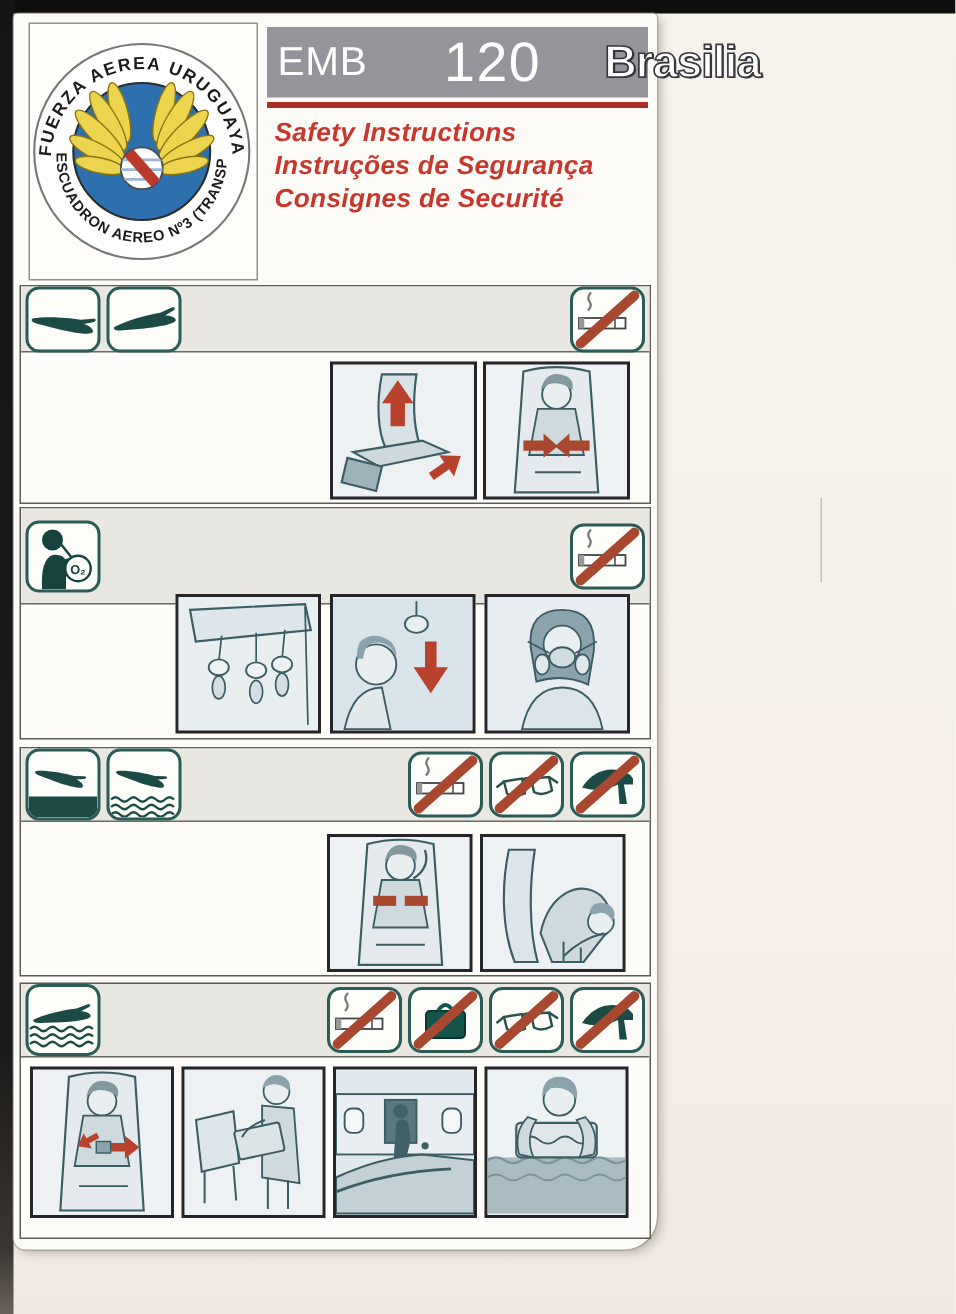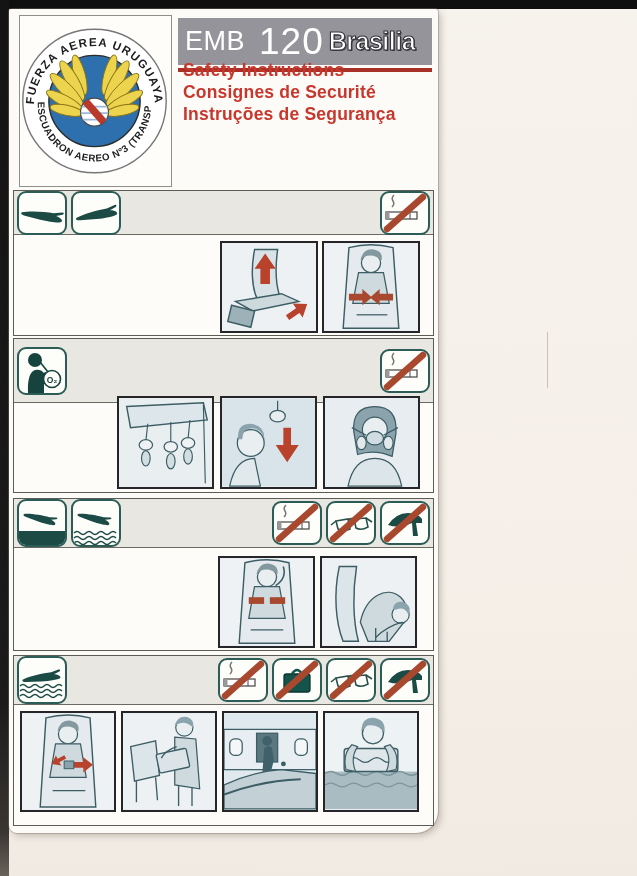--- a/index.html
+++ b/index.html
@@ -6,27 +6,27 @@
   body{width:637px;height:876px;background:#f4efe8;font-family:"Liberation Sans",sans-serif;overflow:hidden;}
   #stage{position:relative;width:637px;height:876px;background:linear-gradient(180deg,#f6f2ec 0%,#f5efe8 70%,#f1eae2 100%);}
   .topbar{position:absolute;left:0;top:0;width:637px;height:9px;background:#0f0f0f;}
   .leftbar{position:absolute;left:0;top:0;width:9px;height:876px;background:linear-gradient(180deg,#141414 0%,#1b1b1b 80%,#3a3633 95%,#6a625a 100%);}
   .scratch{position:absolute;left:547px;top:332px;width:1px;height:56px;background:#c9c1b8;}
   .card{position:absolute;left:9px;top:9px;width:429px;height:824px;background:#fcfbf7;
         border-radius:3px 3px 22px 8px;
         box-shadow:0 0 0 1px rgba(125,115,102,.4), 3px 3px 6px rgba(95,85,72,.30);}
   
   .badge-box{position:absolute;left:10px;top:6px;width:151px;height:170px;background:#fefdfa;border:1px solid #90908a;}
-  .banner{position:absolute;left:169px;top:9px;width:254px;height:47px;background:#95949a;display:flex;align-items:center;padding-left:7px;box-sizing:border-box;}
+  .banner{position:absolute;left:169px;top:9px;width:254px;height:47px;background:#95949a;display:flex;align-items:center;padding-left:7px;box-sizing:border-box;gap:37px;}
   .banner .make{color:#fff;font-size:27px;letter-spacing:.5px;}
   .banner .model{color:#fff;font-size:37px;letter-spacing:1px;margin-left:14px;}
-  .banner .name{color:#fff;font-size:25px;font-weight:bold;letter-spacing:-.5px;margin-left:5px;
+  .banner .name{color:#fff;font-size:30px;font-weight:bold;letter-spacing:-.5px;margin-left:5px;
                 -webkit-text-stroke:1.1px #35353c;text-shadow:1px 1px 0 #3c3c44;}
   .red-rule{position:absolute;left:169px;top:59px;width:254px;height:4px;background:#a93026;}
-  .titles{position:absolute;left:174px;top:50px;width:252px;}
+  .titles{position:absolute;left:174px;top:68px;width:252px;font-style:italic;}
   .titles div{font-size:17.5px;font-weight:bold;color:#c8372d;line-height:22px;letter-spacing:.2px;}
   
   .section{position:absolute;left:4px;width:421px;border:1px solid #5c5c56;box-sizing:border-box;background:#fdfcf9;}
   .strip{display:flex;align-items:center;background:#e9e7e1;border-bottom:1px solid #6b6b64;box-sizing:border-box;padding:0 3px;position:relative;}
   .tiles-left{display:flex;gap:4px;}
   .tiles-right{position:absolute;right:3px;top:50%;transform:translateY(-50%);display:flex;gap:4px;}
   .tile{width:46px;height:40px;border:2px solid #2b5c55;border-radius:9px;background:#fdfdfa;overflow:hidden;}
   .tile svg{display:block;width:100%;height:100%;}
   .panel{position:absolute;border:2px solid #26262a;background:#e9eef1;box-sizing:border-box;overflow:hidden;}
   .panel svg{display:block;width:100%;height:100%;}
@@ -81,22 +81,22 @@
     </div>
 
     <div class="banner">
       <span class="make">EMB</span>
       <span class="model">120</span>
       <span class="name">Brasilia</span>
     </div>
     <div class="red-rule"></div>
     <div class="titles">
       <div>Safety Instructions</div>
+      <div>Instruções de Segurança</div>
       <div>Consignes de Securité</div>
-      <div>Instruções de Segurança</div>
     </div>
 
     <div class="section" style="top:181px;height:146px;">
       <div class="strip" style="height:44px;">
         <div class="tiles-left">
           <div class="tile">
             <svg viewBox="0 0 46 40">
                 <g transform="translate(23,21) rotate(16) translate(-22,-8)">
               <path d="M2 12 C10 8 24 5 33 4 L41 1 C43 .5 43.5 1.5 42 3 L36 6 C40 6 44 8 43 10 C42 12 32 13.5 22 14 L6 14.5 C2.5 14.5 1 13.5 2 12 Z" fill="#1c4a45"></path>
                 </g>

